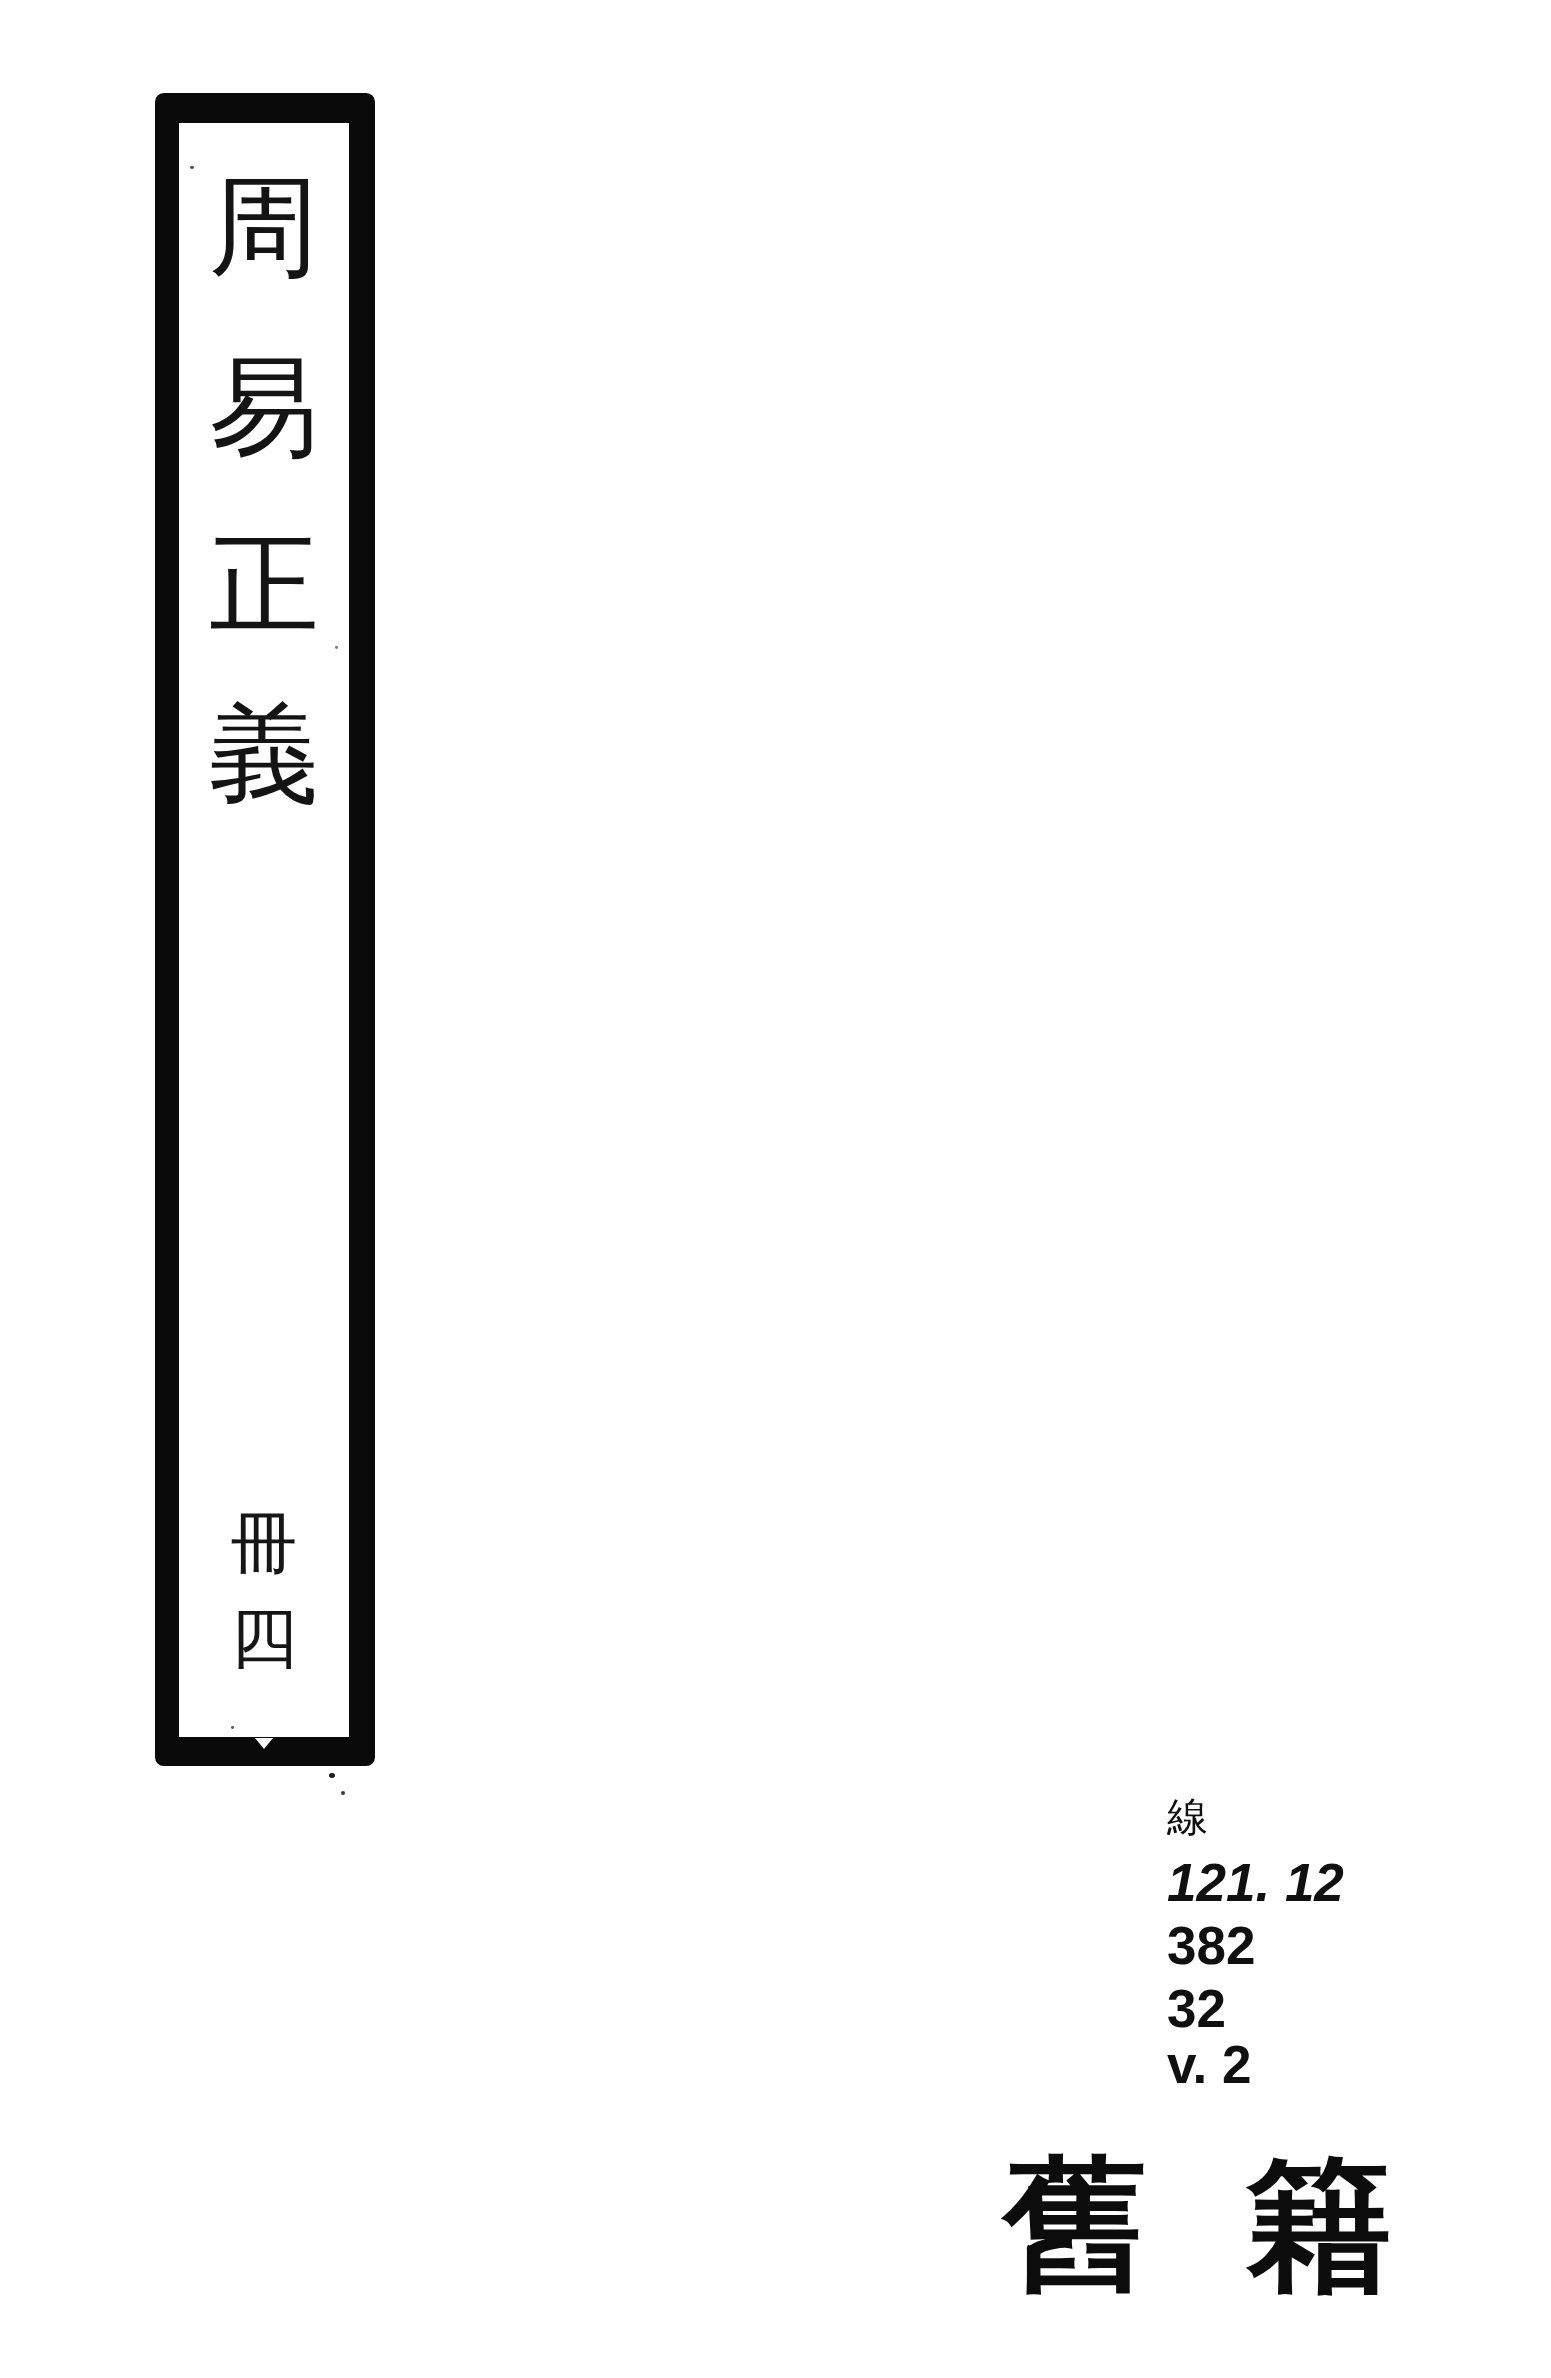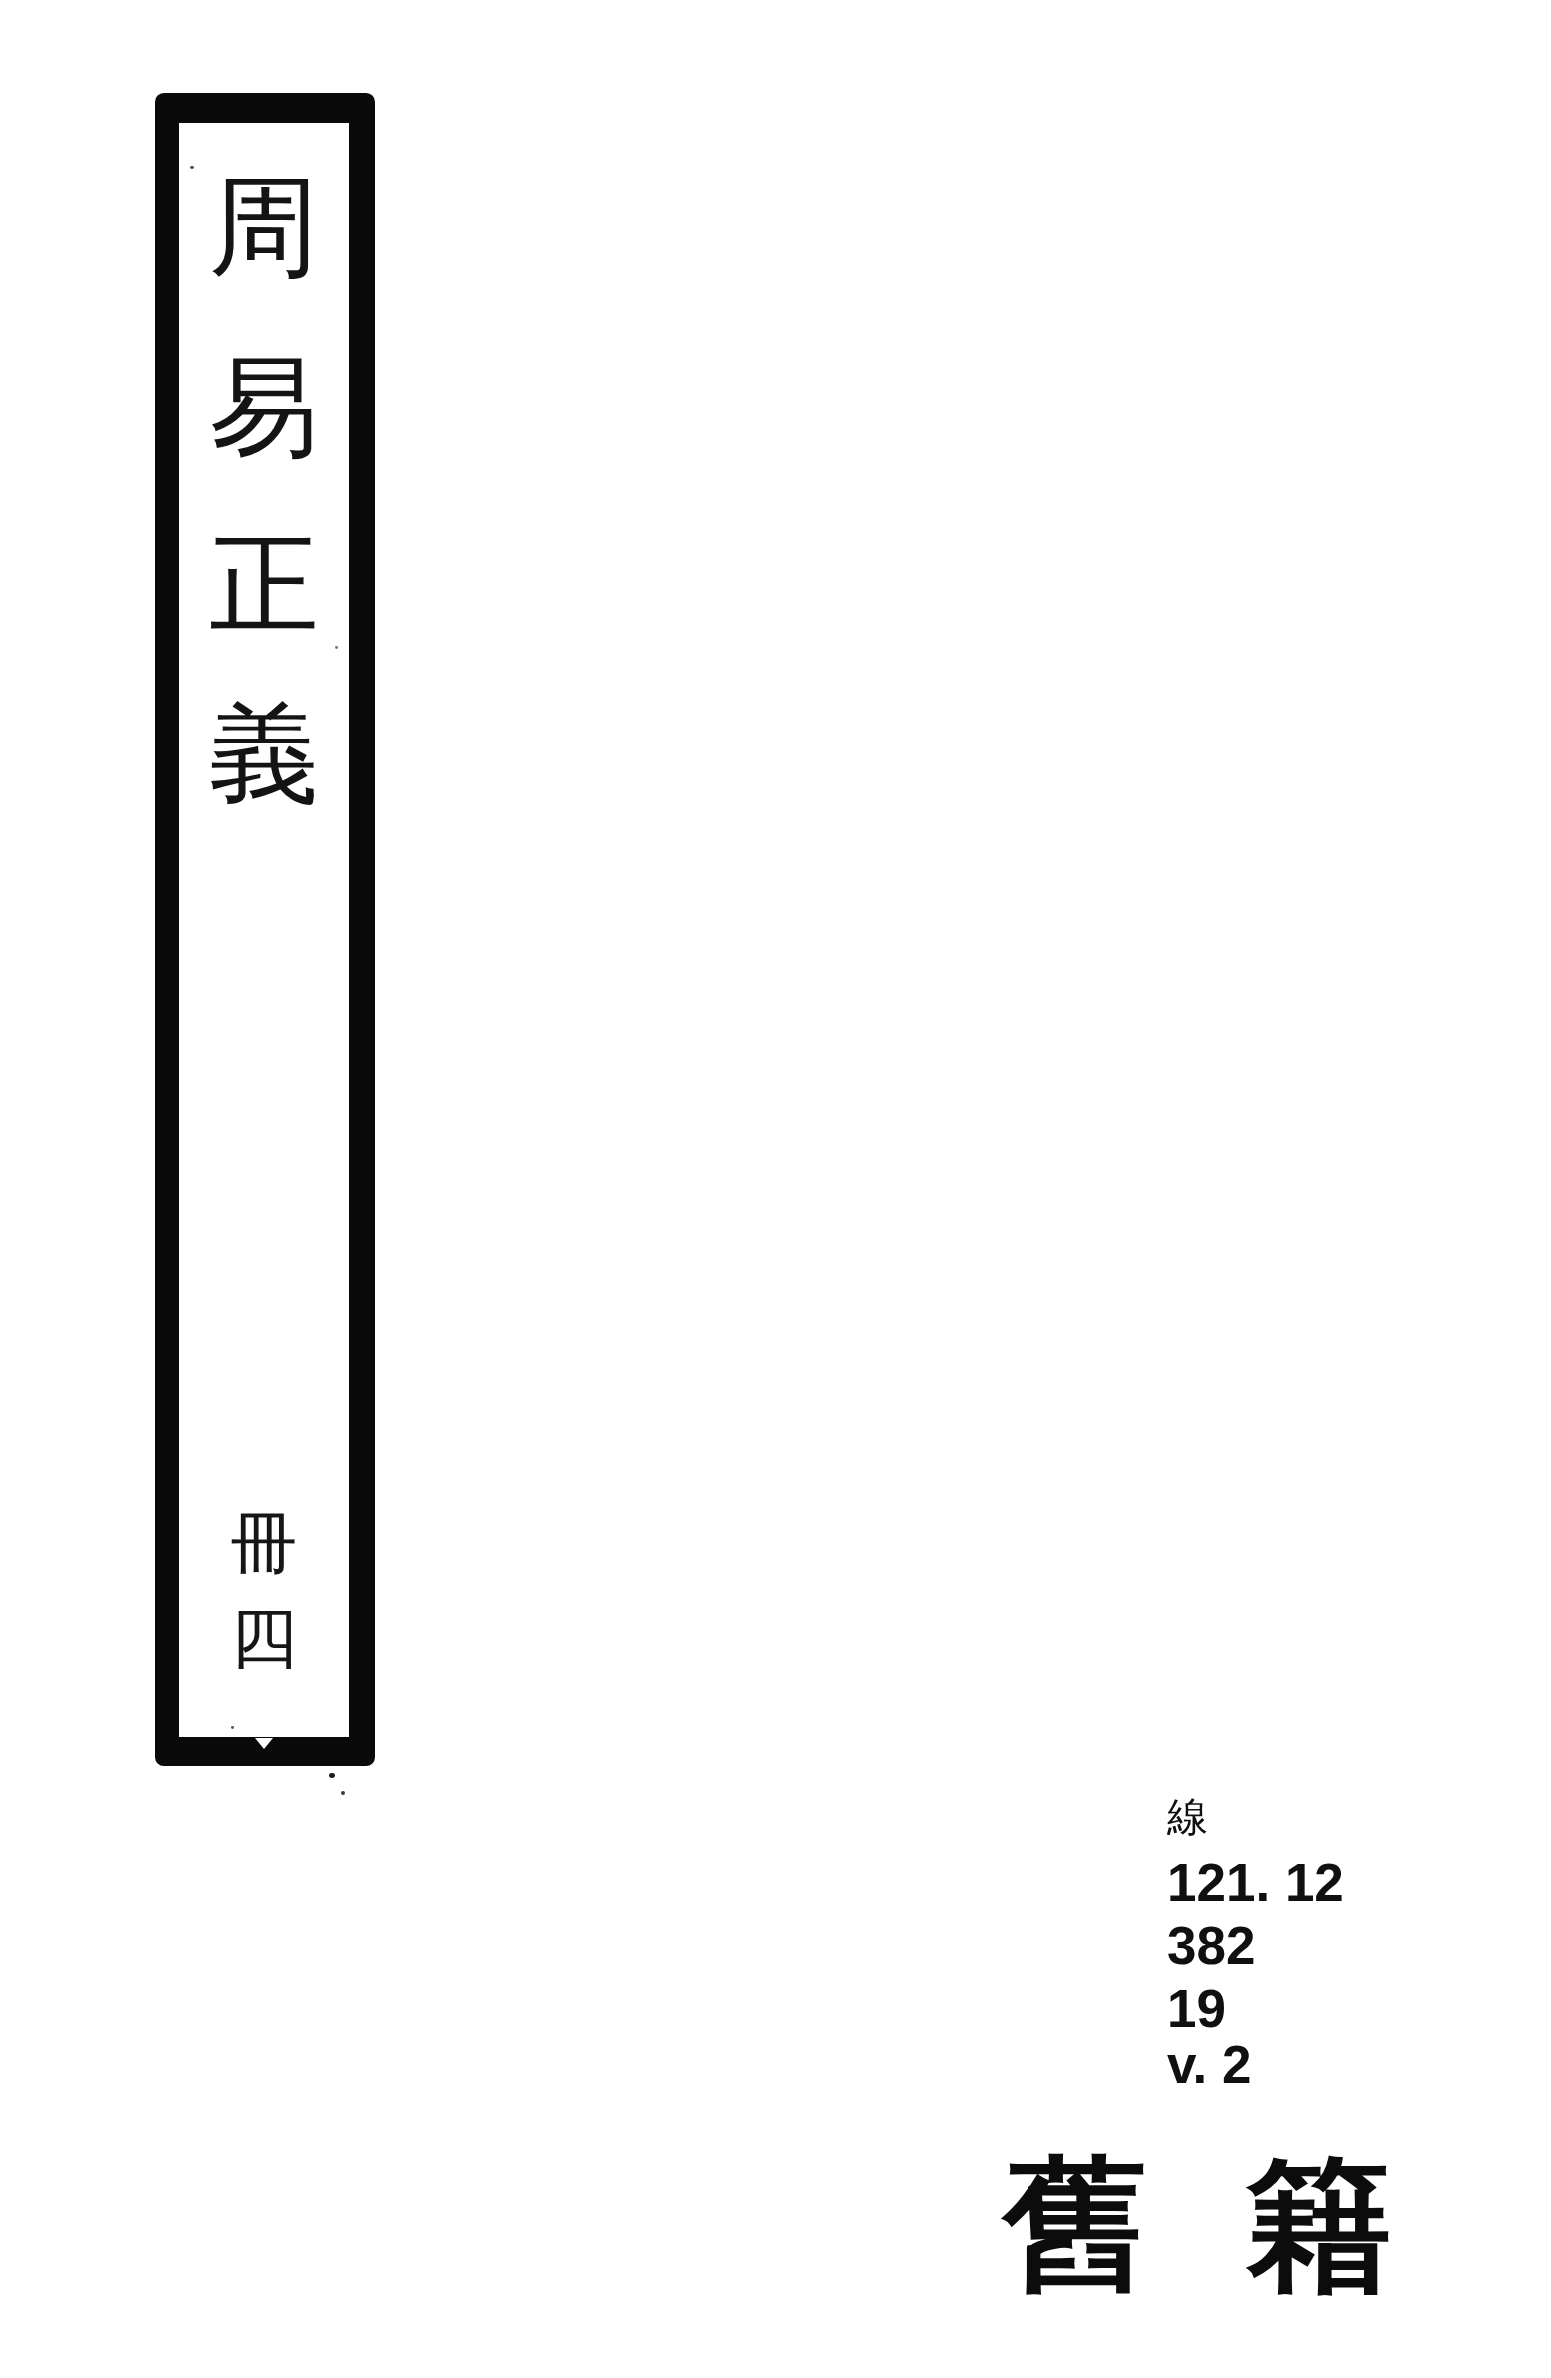--- a/index.html
+++ b/index.html
@@ -89,21 +89,21 @@
     line-height: 1;
     margin: 0 0 17.6px 0;
   }
   .cn-line {
     font-size: 53px;
     font-weight: 700;
     line-height: 1;
     letter-spacing: 0px;
     white-space: pre;
   }
-  .cn-l1 { margin-top: 0; }
+  .cn-l1 { margin-top: 0; font-style: italic; }
   .cn-l2 { margin-top: 10.8px; }
   .cn-l3 { margin-top: 9.8px; }
   .cn-l4 { margin-top: 2.9px; }
 
   
   .collection-mark {
     position: absolute;
     left: 1002px;
     top: 2152px;
     display: flex;
@@ -141,21 +141,21 @@
       <span class="volume-char vc-1">冊</span>
       <span class="volume-char vc-2">四</span>
     </div>
     <div class="notch"></div>
   </div>
 
   <div class="call-number">
     <div class="cn-prefix">線</div>
     <div class="cn-line cn-l1">121. 12</div>
     <div class="cn-line cn-l2">382</div>
-    <div class="cn-line cn-l3">19</div>
+    <div class="cn-line cn-l3">32</div>
     <div class="cn-line cn-l4">v. 2</div>
   </div>
 
   <div class="collection-mark">
     <span>舊</span>
     <span>籍</span>
   </div>
 
   <div class="speck sp-1"></div>
   <div class="speck sp-2"></div>

